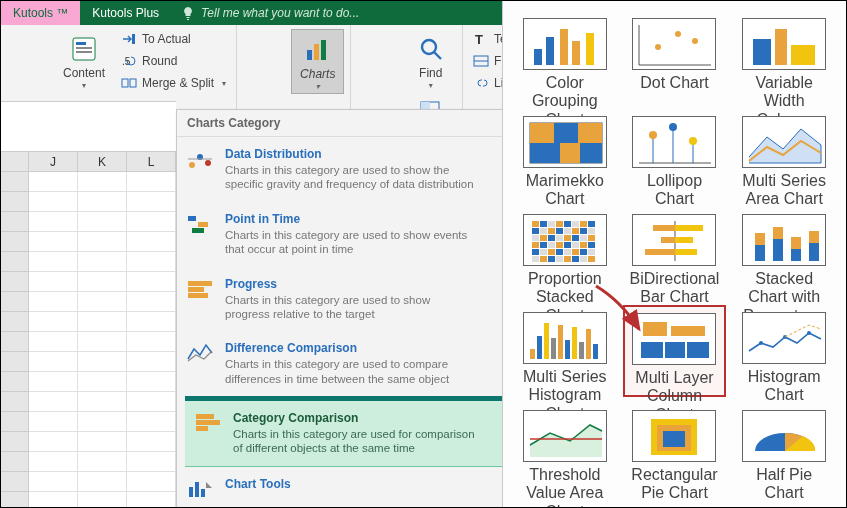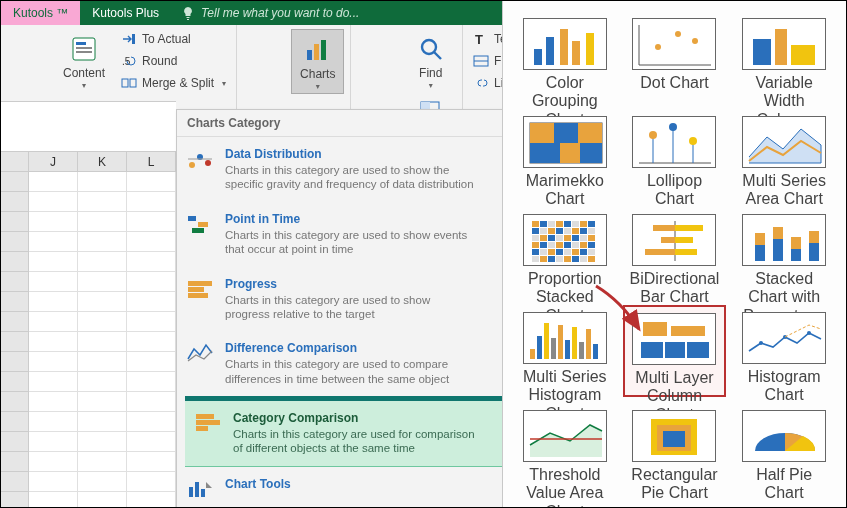--- a/index.html
+++ b/index.html
@@ -56,21 +56,21 @@
     color: #444;
     margin-left: 48px;
   }
   .bigbtn .ic { width: 32px; height: 32px; display: flex; align-items: center; justify-content: center; margin-bottom: 2px; }
   .bigbtn .lbl { font-size: 12px; line-height: 1.05; text-align: center; }
   .bigbtn .caret { font-size: 8px; color: #666; margin-top: 1px; }
 
   .biggroup { display: flex; }
   .biggroup .bigbtn { min-width: 44px; }
 
-  .bigbtn.active { background: #d1d1d1; border: 1px solid #a9a9a9; }
+  .bigbtn.active { background: #d1d1d1; border: 1px solid #a9a9a9; font-style: italic; }
 
   
   .sheet {
     position: absolute;
     left: 0; top: 100px; bottom: 0; width: 175px;
     border-top: 1px solid #ccc;
     background: #fff;
   }
   .sheet .spacer1 {
     position: absolute; left: 0; top: 0; width: 175px; height: 50px;

